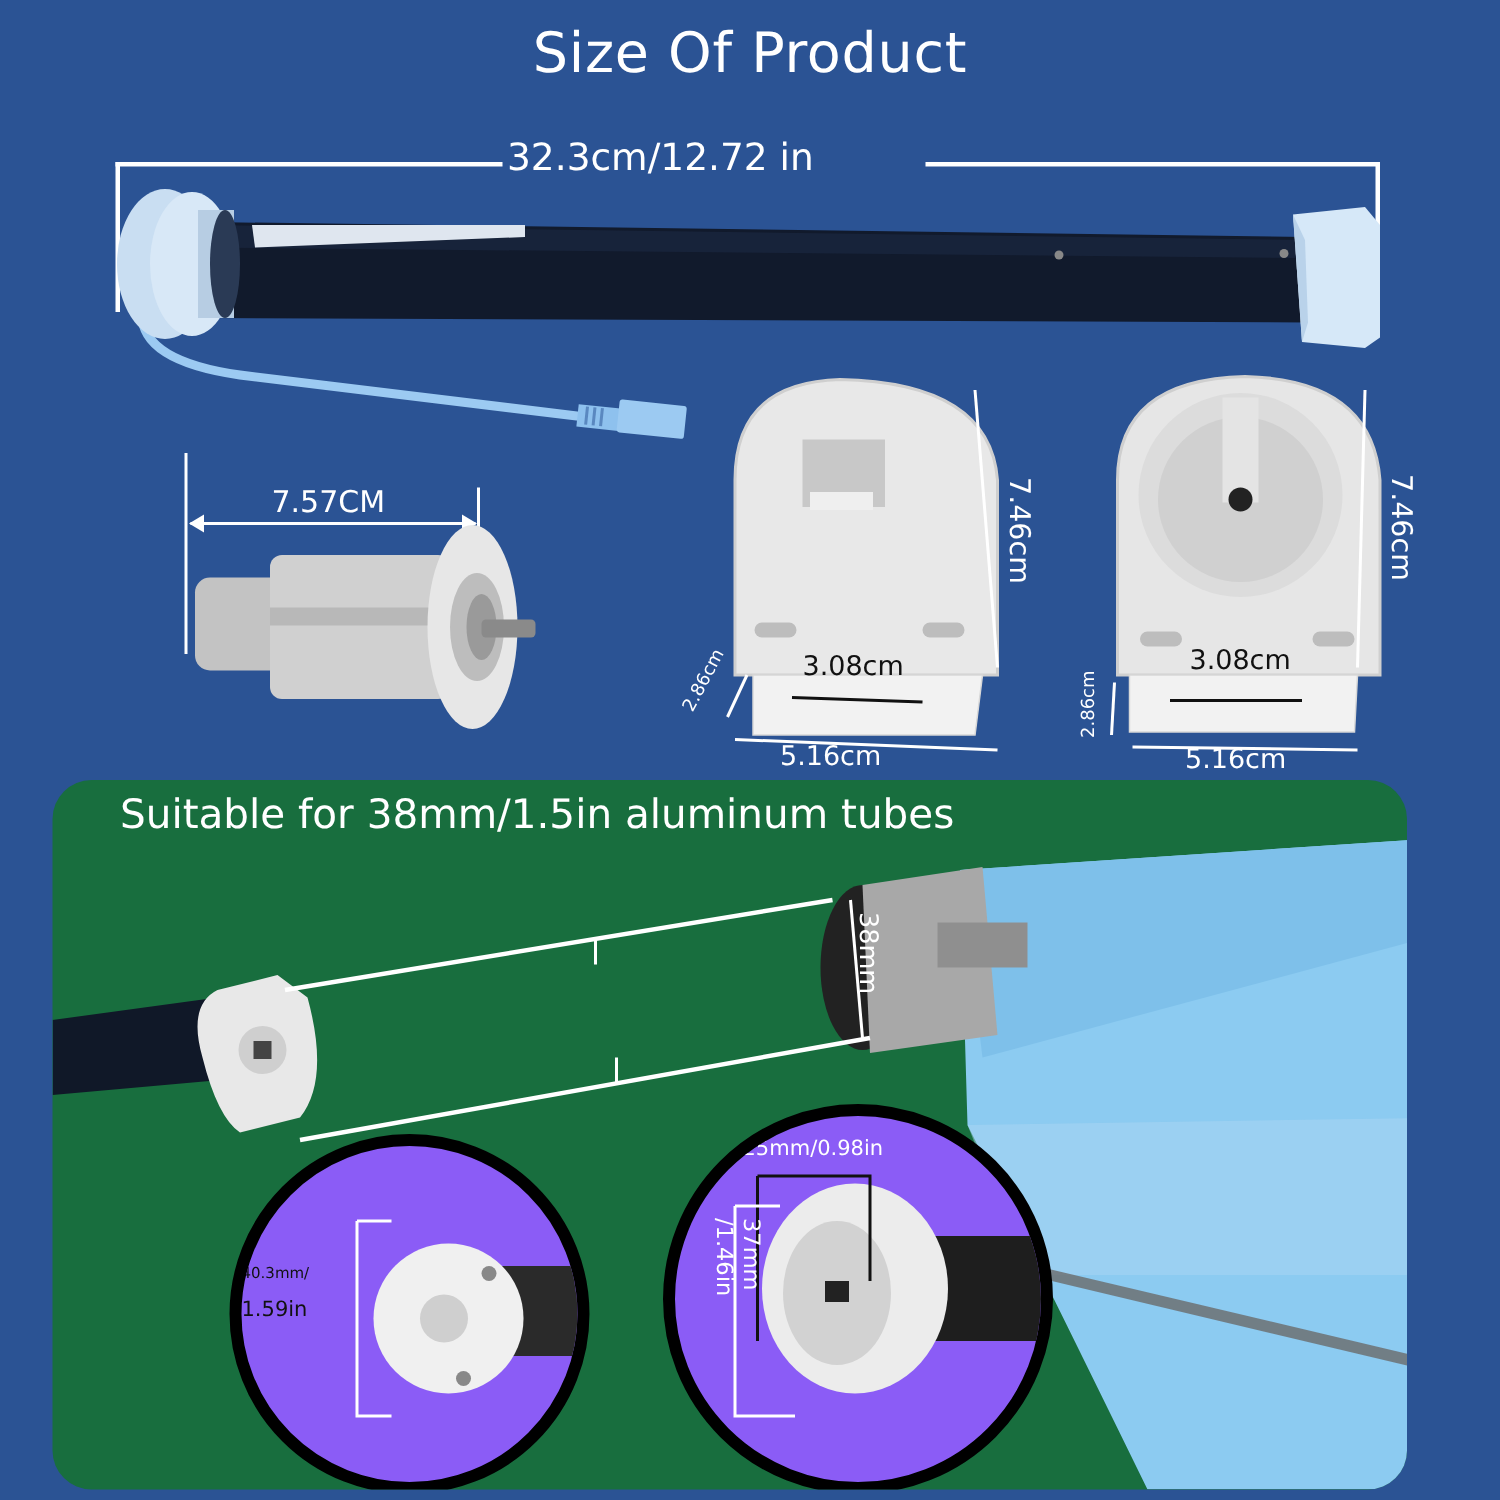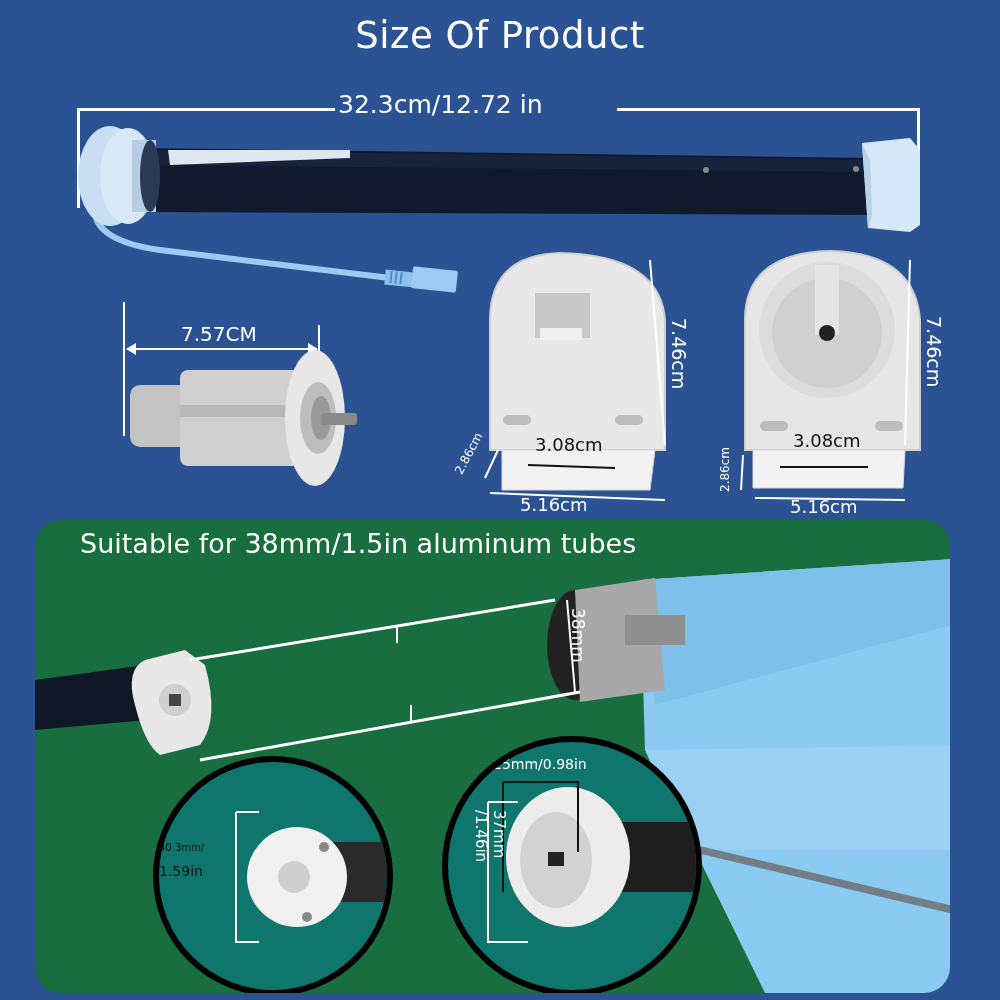--- a/index.html
+++ b/index.html
@@ -1,24 +1,24 @@
 <!DOCTYPE html>
 <html><head>
 <meta charset="utf-8">
 <style>
   html, body { margin:0; padding:0; }
   body { width:1000px; height:1000px; overflow:hidden; background:#2b5394; position:relative; font-family:"DejaVu Sans", sans-serif; color:#fff; }
   .abs { position:absolute; }
   .title { left:0; width:1000px; top:14px; text-align:center; font-size:37px; letter-spacing:0.5px; color:#fff; }
   .dim-label { color:#fff; white-space:nowrap; }
   .line { background:#fff; position:absolute; }
-  .green-panel { left:35px; top:520px; width:903px; height:473px; background:#186e3e; border-radius:26px; overflow:hidden;padding-left:12px; }
+  .green-panel { left:35px; top:520px; width:903px; height:473px; background:#186e3e; border-radius:26px; overflow:hidden; }
   .suitable { left:80px; top:528px; font-size:27px; color:#fff; white-space:nowrap; }
   .rot90 { transform-origin:left top; transform:rotate(90deg); }
-  .circle { border-radius:50%; background:#0f766e; border:6px solid #000000; box-sizing:border-box; position:absolute; overflow:hidden; }
+  .circle { border-radius:50%; background:#8b5cf6; border:8px solid #000000; box-sizing:border-box; position:absolute; overflow:hidden; }
   .dark { color:#111; }
 </style>
 </head>
 <body>
 
 <div class="abs title">Size Of Product</div>
 
 <div>
   <div class="line" style="left:77px;top:108px;width:258px;height:3px;"></div>
   <div class="line" style="left:617px;top:108px;width:302px;height:3px;"></div>

